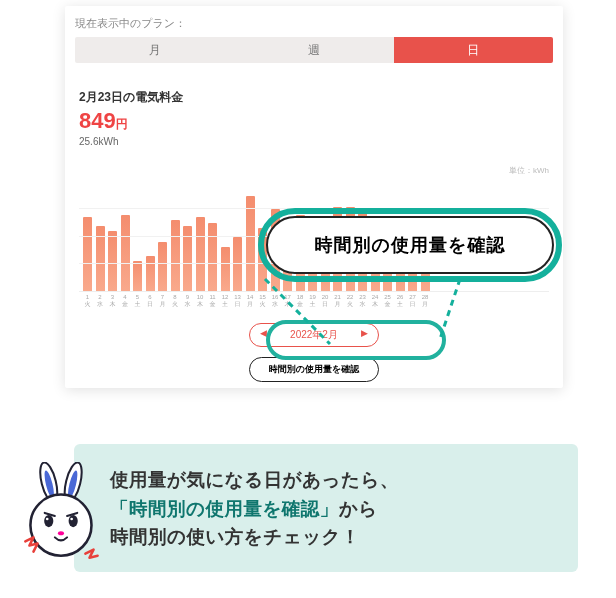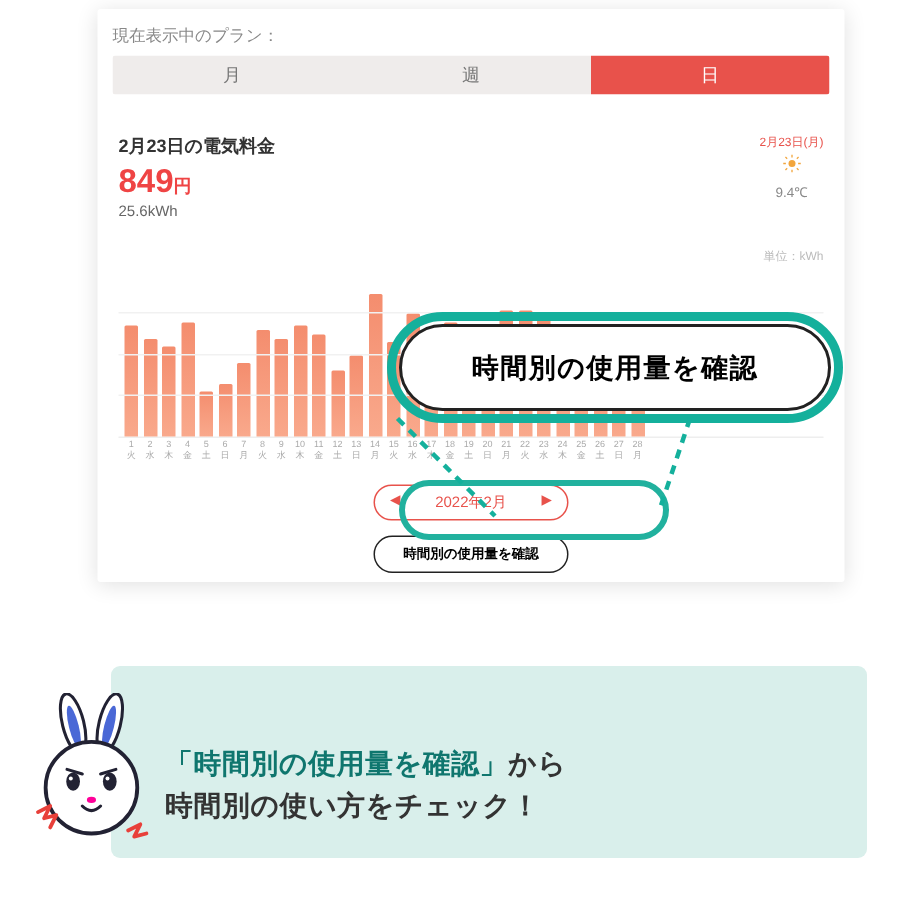--- a/index.html
+++ b/index.html
@@ -63,37 +63,20 @@
     <div class="tab">月</div>
     <div class="tab">週</div>
     <div class="tab active">日</div>
   </div>
 
   <div class="header-row">
     <div>
       <div class="htitle">2月23日の電気料金</div>
       <div class="hprice"><span>849</span><span class="unit">円</span></div>
       <div class="hsub">25.6kWh</div>
-    </div>
-    <div class="weather">
-      <div class="date">2月23日(月)</div>
-      <svg class="sun" viewBox="0 0 24 24">
-          <circle cx="12" cy="12" r="4" fill="#f2a53c"></circle>
-          <g stroke="#f2a53c" stroke-width="1.5">
-            <line x1="12" y1="2" x2="12" y2="5"></line>
-            <line x1="12" y1="19" x2="12" y2="22"></line>
-            <line x1="2" y1="12" x2="5" y2="12"></line>
-            <line x1="19" y1="12" x2="22" y2="12"></line>
-            <line x1="4.5" y1="4.5" x2="6.5" y2="6.5"></line>
-            <line x1="17.5" y1="17.5" x2="19.5" y2="19.5"></line>
-            <line x1="4.5" y1="19.5" x2="6.5" y2="17.5"></line>
-            <line x1="17.5" y1="6.5" x2="19.5" y2="4.5"></line>
-          </g>
-        </svg>
-      <div>9.4℃</div>
     </div>
   </div>
 
   <div class="unit-note">単位：kWh</div>
 
   <div class="chart" id="chart">
     <div class="grid" style="bottom:25%"></div>
     <div class="grid" style="bottom:50%"></div>
     <div class="grid" style="bottom:75%"></div>
   <div class="bar" style="height: 67.5%;"></div>
@@ -203,21 +186,21 @@
 </div>
 <div class="ring-big"></div>
 
 <svg class="connector">
   <line x1="5" y1="15" x2="70" y2="80" stroke="#14b09c" stroke-width="3" stroke-dasharray="6 5"></line>
   <line x1="200" y1="15" x2="180" y2="75" stroke="#14b09c" stroke-width="3" stroke-dasharray="6 5"></line>
 </svg>
 
 <div class="bubble">
   <p>
-    <br>
+    <span>使用量が気になる日があったら、</span><br>
     <span class="hl">「時間別の使用量を確認」</span><span>から</span><br>
     <span>時間別の使い方をチェック！</span>
   </p>
 </div>
 
 <svg class="rabbit" viewBox="0 0 80 110">
   <ellipse cx="26" cy="20" rx="7" ry="20" fill="#fff" stroke="#223" stroke-width="2" transform="rotate(-14 26 20)"></ellipse>
   <ellipse cx="26" cy="22" rx="3.2" ry="14" fill="#4a68d6" transform="rotate(-14 26 20)"></ellipse>
   <ellipse cx="50" cy="20" rx="7" ry="20" fill="#fff" stroke="#223" stroke-width="2" transform="rotate(14 50 20)"></ellipse>
   <ellipse cx="50" cy="22" rx="3.2" ry="14" fill="#4a68d6" transform="rotate(14 50 20)"></ellipse>

